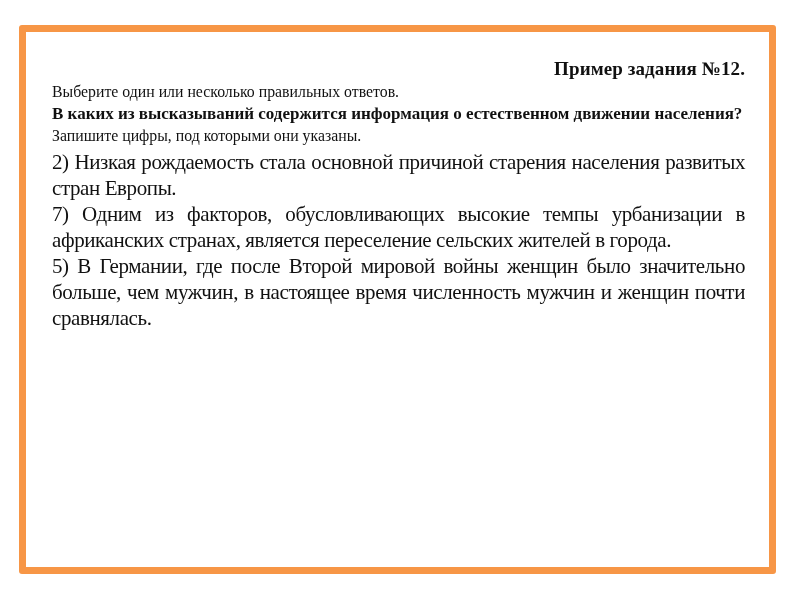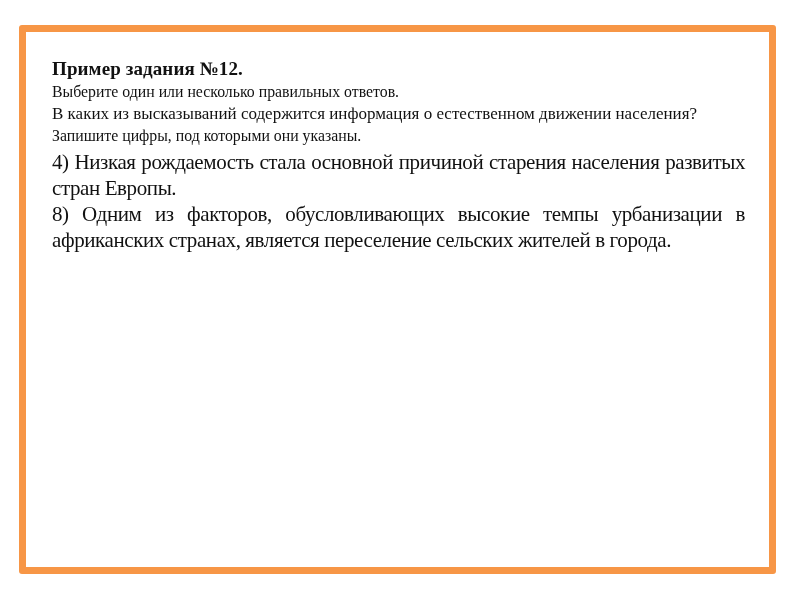--- a/index.html
+++ b/index.html
@@ -25,39 +25,39 @@
       border-radius: 3px;
       background: #ffffff;
     }
     .content {
       position: absolute;
       left: 52px;
       top: 57px;
       width: 693px;
     }
     .title {
-      text-align: left;
+      text-align: right;
       font-weight: bold;
       font-size: 19px;
       line-height: 24px;
       margin: 0;
       letter-spacing: 0.1px;
     }
     .instruction {
       font-size: 17px;
       line-height: 21px;
       margin: 0;
       transform: scaleX(0.93);
       transform-origin: left;
       white-space: nowrap;
     }
     .question {
       font-size: 17px;
       line-height: 23px;
-      font-weight: normal;
+      font-weight: bold;
       text-align: justify;
       text-align-last: left;
       margin: 0;
     }
     .hint {
       font-size: 17px;
       line-height: 22px;
       margin: 0;
       transform: scaleX(0.93);
       transform-origin: left;
@@ -81,16 +81,17 @@
 <body>
 
 <div class="frame"></div>
 
 <div class="content">
   <h1 class="title">Пример задания №12.</h1>
   <p class="instruction">Выберите один или несколько правильных ответов.</p>
   <p class="question">В каких из высказываний содержится информация о естественном движении населения?</p>
   <p class="hint">Запишите цифры, под которыми они указаны.</p>
   <ul class="options">
-    <li class="option">4) Низкая рождаемость стала основной причиной старения населения развитых стран Европы.</li>
-    <li class="option">8) Одним из факторов, обусловливающих высокие темпы урбанизации в африканских странах, является переселение сельских жителей в города.</li>
+    <li class="option">2) Низкая рождаемость стала основной причиной старения населения развитых стран Европы.</li>
+    <li class="option">7) Одним из факторов, обусловливающих высокие темпы урбанизации в африканских странах, является переселение сельских жителей в города.</li>
+    <li class="option">5) В Германии, где после Второй мировой войны женщин было значительно больше, чем мужчин, в настоящее время численность мужчин и женщин почти сравнялась.</li>
   </ul>
 </div>
 
 </body></html>

